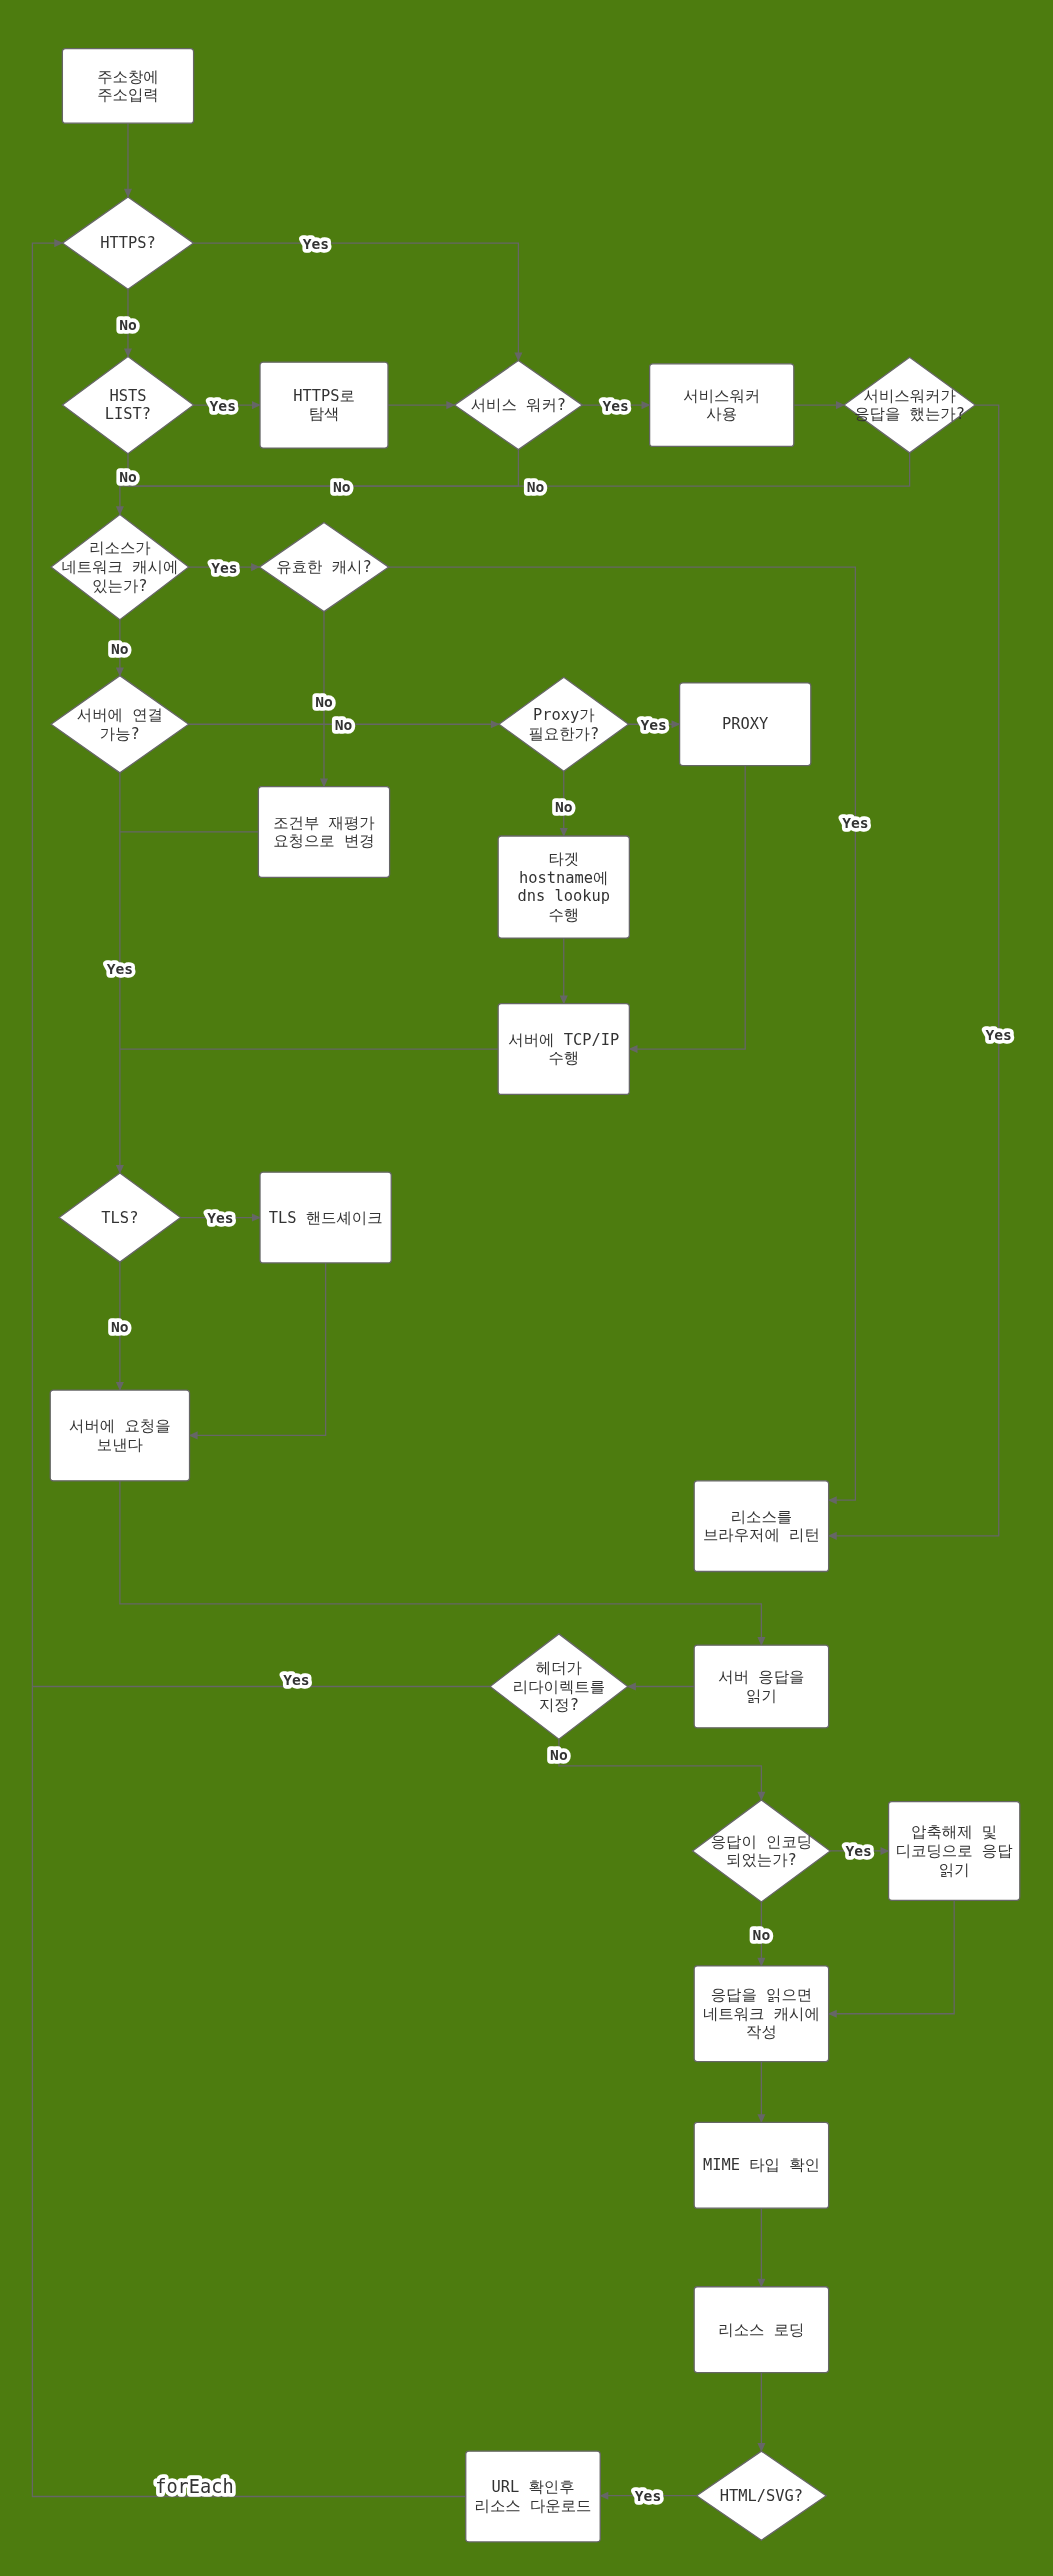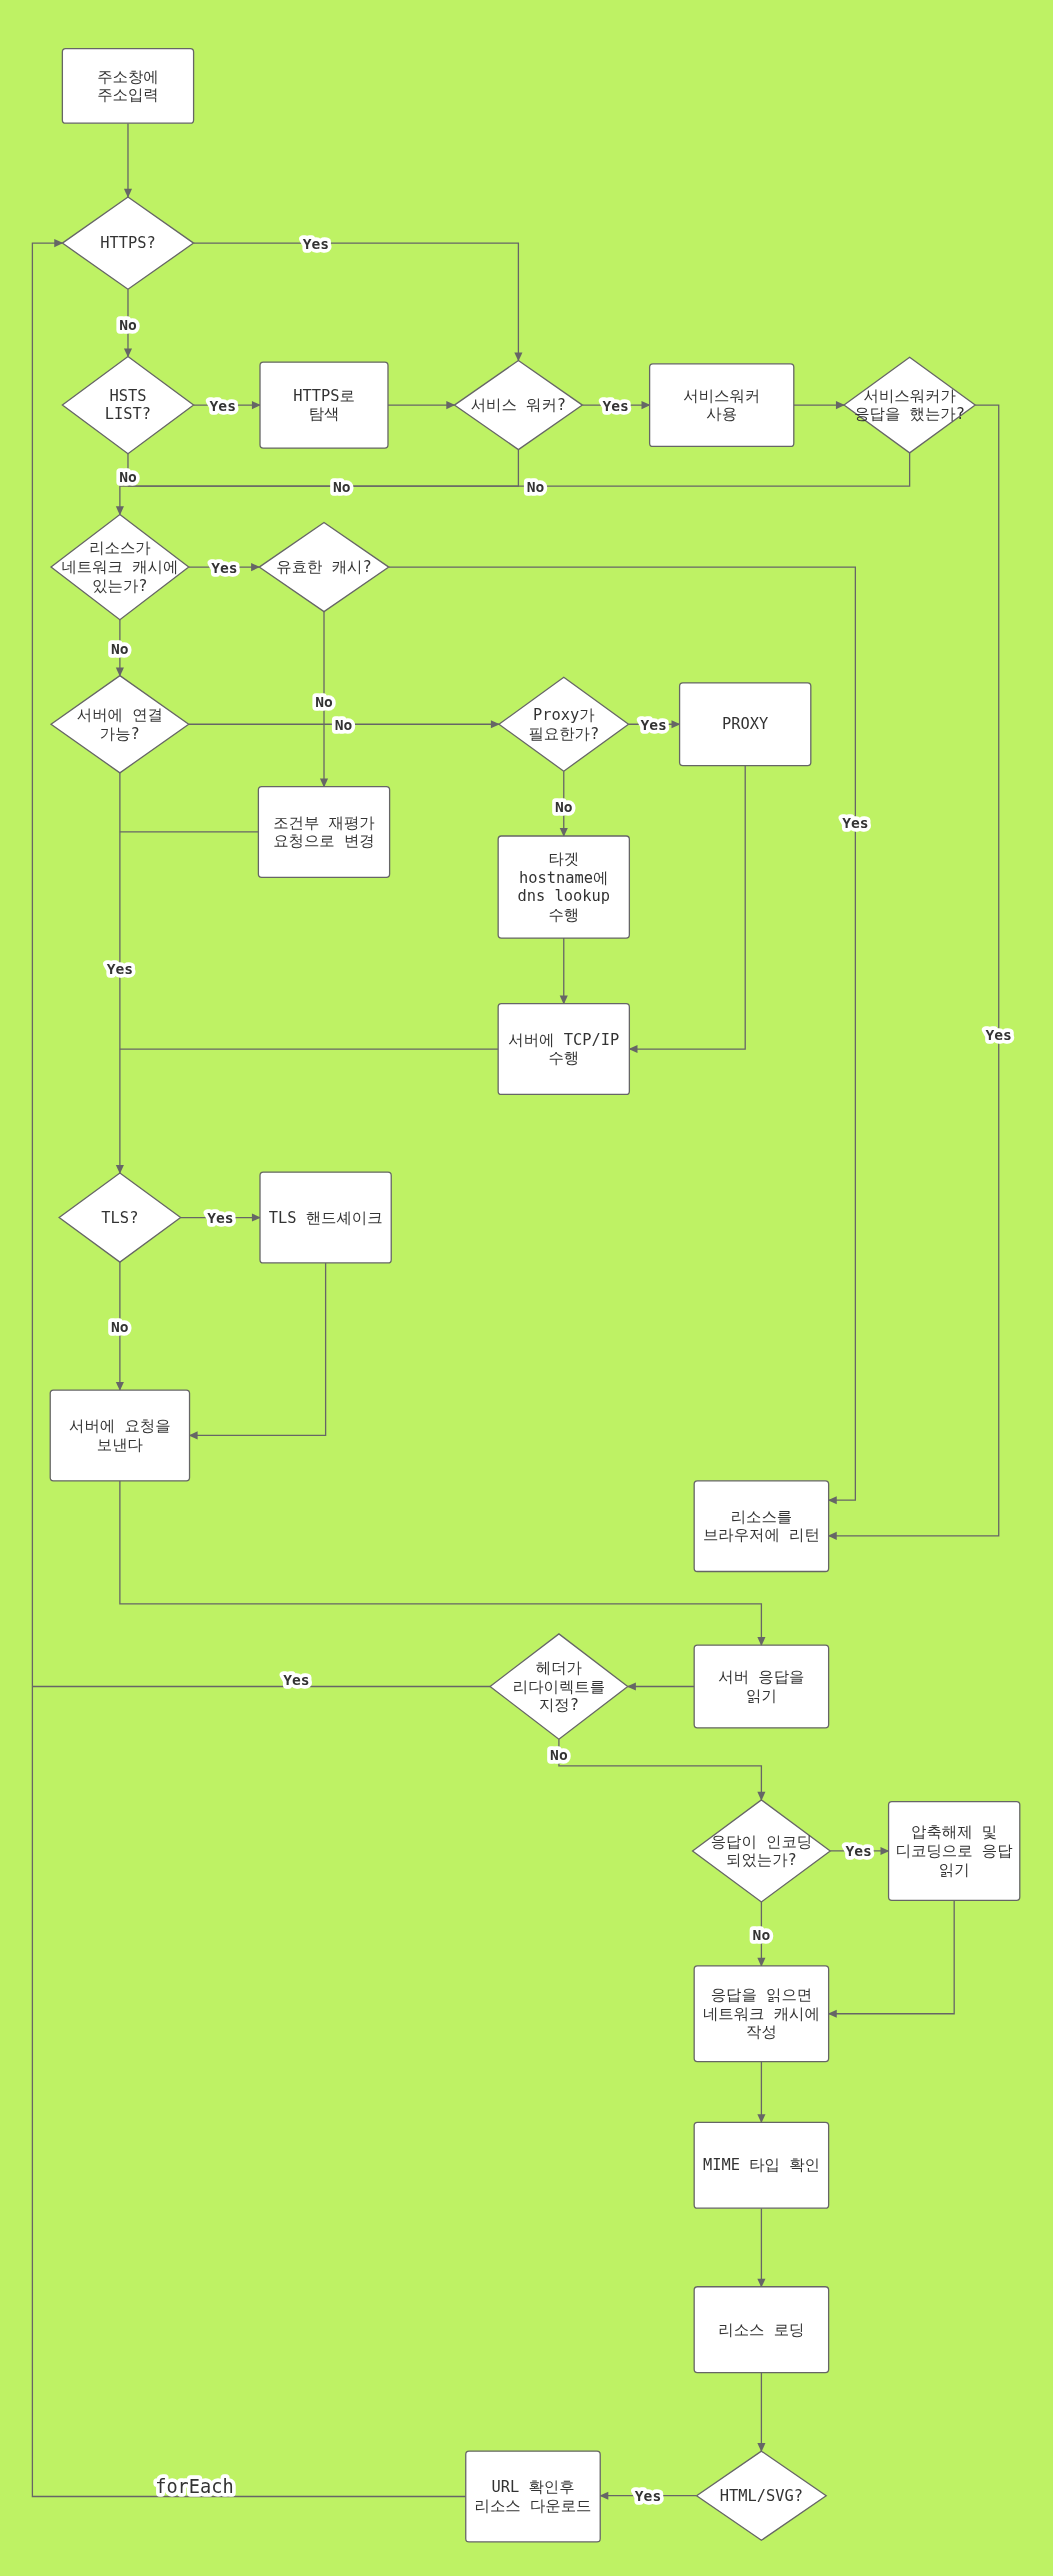--- a/index.html
+++ b/index.html
@@ -1,20 +1,20 @@
 <!DOCTYPE html>
 <html style="font-size:13px"><head>
 <meta charset="utf-8">
 <style>
   html, body { margin: 0; padding: 0; background: #ffffff; }
   .canvas {
     position: relative;
     width: 1053px;
     height: 2576px;
-    background: #bef264;
+    background: #4d7c0f;
     font-family: "DejaVu Sans Mono", "DejaVu Sans", monospace;
   }
   svg { display: block; }
   .node-shape { fill: #ffffff; stroke: #666666; stroke-width: 1.6; }
   .edge { fill: none; stroke: #666666; stroke-width: 1.6; }
   .node-text {
     font-size: 19px;
     fill: #333333;
     text-anchor: middle;
     font-family: "DejaVu Sans Mono", "DejaVu Sans", monospace;

